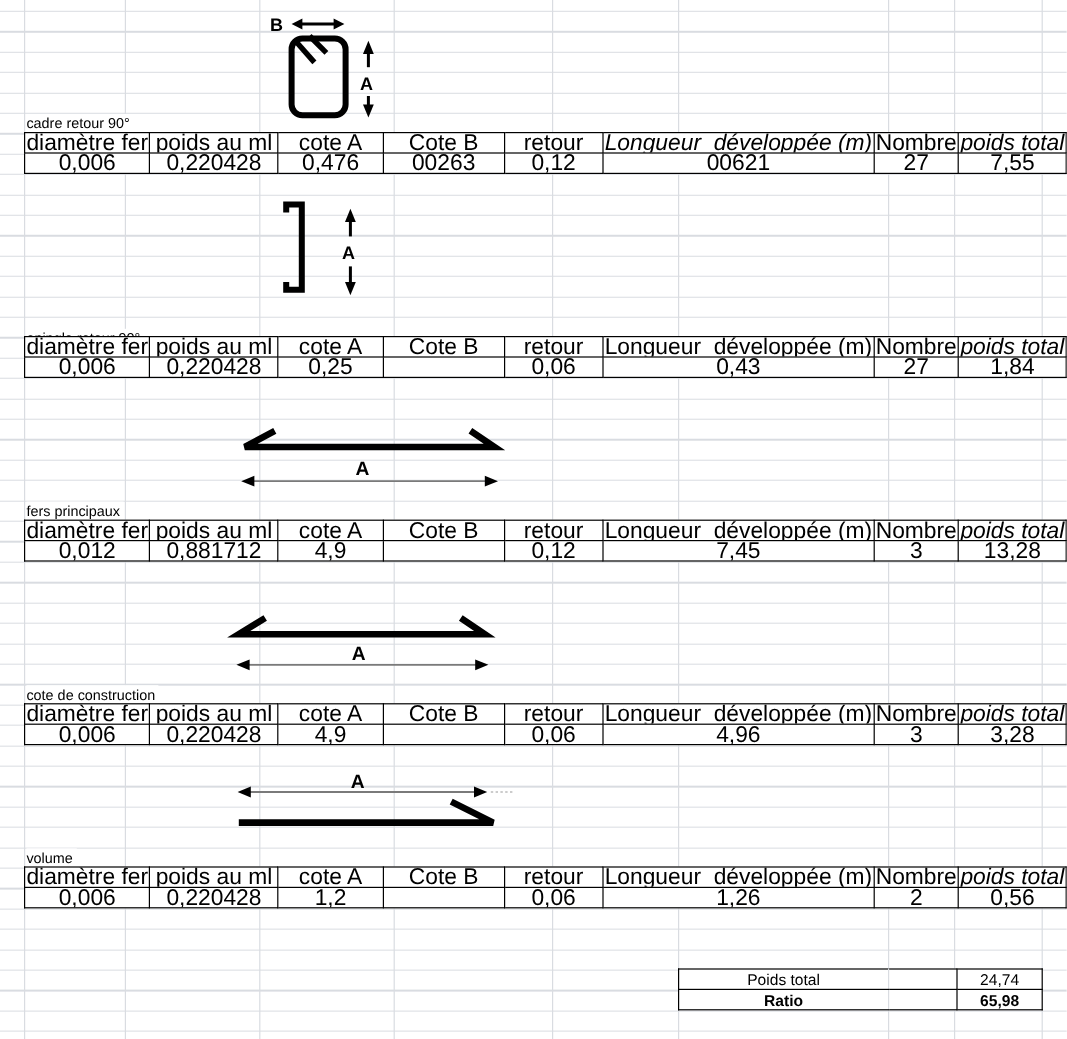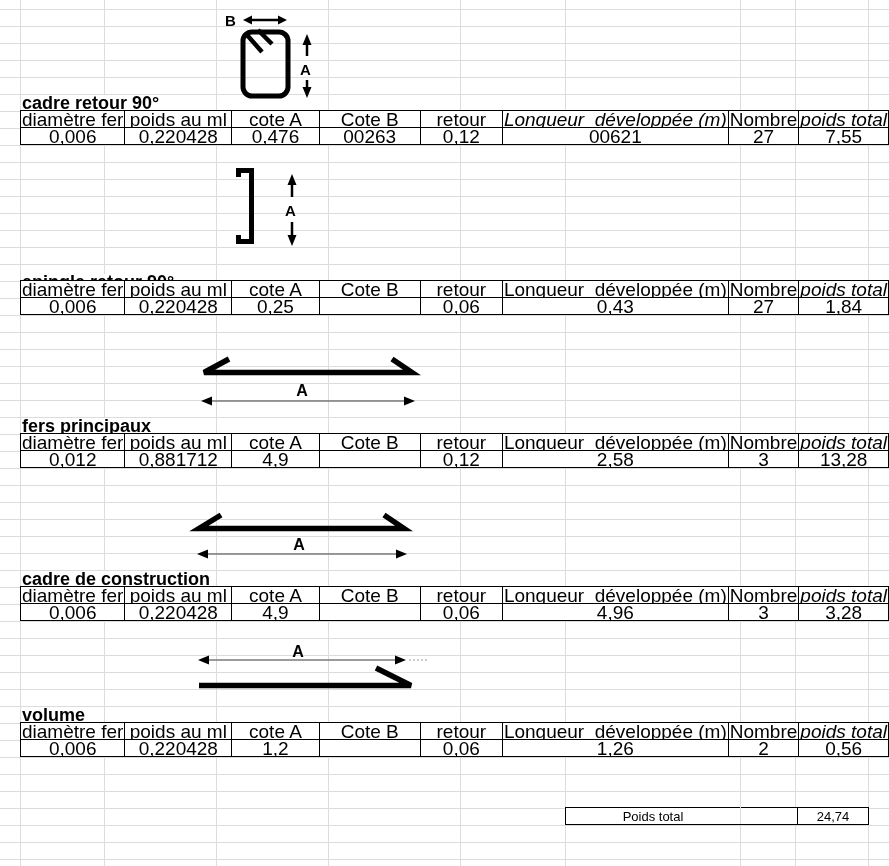--- a/index.html
+++ b/index.html
@@ -13,21 +13,21 @@
   .gridlayer {
     position:absolute; left:0; top:0; width:889px; height:884px;
     background-image: repeating-linear-gradient(to bottom, #d9dce1 0 1px, transparent 1px 17px);
     background-position: 0 9px;
   }
   .vline { position:absolute; top:0; height:866px; width:1px; background:#d9dce1; }
 
   
   .sec-title {
     position:absolute; left:22px; height:16px; line-height:16px;
-    font-size:18px; font-weight:bold; background:#fff; padding-right:3px; white-space:pre;
+    font-size:12px; font-weight:normal; background:#fff; padding-right:3px; white-space:pre;
   }
 
   
   table.sheet-table {
     position:absolute; border-collapse:collapse; table-layout:fixed;
     background:#fff; font-size:19px;
   }
   table.sheet-table th, table.sheet-table td {
     border:1px solid #000; height:16px; padding:0 1px; text-align:center;
     font-weight:normal; overflow:hidden; white-space:pre; line-height:15px;
@@ -131,21 +131,21 @@
       <polygon points="198,660 209,655.5 209,664.5" fill="#000"></polygon>
       <polygon points="406,660 395,655.5 395,664.5" fill="#000"></polygon>
       <line x1="409" y1="660" x2="429" y2="660" stroke="#999" stroke-width="1" stroke-dasharray="2,2"></line>
     </g>
     <path d="M199,685.5 L411,685.5 L376,668" fill="none" stroke="#000" stroke-width="5.5" stroke-linejoin="miter"></path>
   </svg>
 
   <div class="sec-title" style="top:95px">cadre retour 90°</div>
   <div class="sec-title" style="top:274px">epingle retour 90°</div>
   <div class="sec-title" style="top:418px">fers principaux</div>
-  <div class="sec-title" style="top:571px">cadre de construction</div>
+  <div class="sec-title" style="top:571px">cote de construction</div>
   <div class="sec-title" style="top:707px">volume</div>
 
   <table class="sheet-table" style="left:20px;top:110px">
     <colgroup>
         <col style="width:84px">
         <col style="width:112px">
         <col style="width:112px">
         <col style="width:132px">
         <col style="width:105px">
         <col style="width:175px">
@@ -238,21 +238,21 @@
       <th class="it">poids total</th>
     </tr>
       </thead>
     <tbody>
         <tr>
       <td>0,012</td>
       <td>0,881712</td>
       <td>4,9</td>
       <td></td>
       <td>0,12</td>
-      <td class="b">2,58</td>
+      <td class="b">7,45</td>
       <td>3</td>
       <td>13,28</td>
     </tr>
       </tbody>
   </table>
 
   <table class="sheet-table" style="left:20px;top:586px">
     <colgroup>
         <col style="width:84px">
         <col style="width:112px">
@@ -331,16 +331,21 @@
         <col style="width:175px">
         <col style="width:57px">
         <col style="width:71px">
       </colgroup>
     <tbody>
       <tr>
         <td class="lightsep">Poids total</td>
         <td class="midcell"></td>
         <td>24,74</td>
       </tr>
+      <tr>
+        <td class="lightsep b">Ratio</td>
+        <td class="midcell"></td>
+        <td class="b">65,98</td>
+      </tr>
     </tbody>
   </table>
 
 </div>
 
 </body></html>

